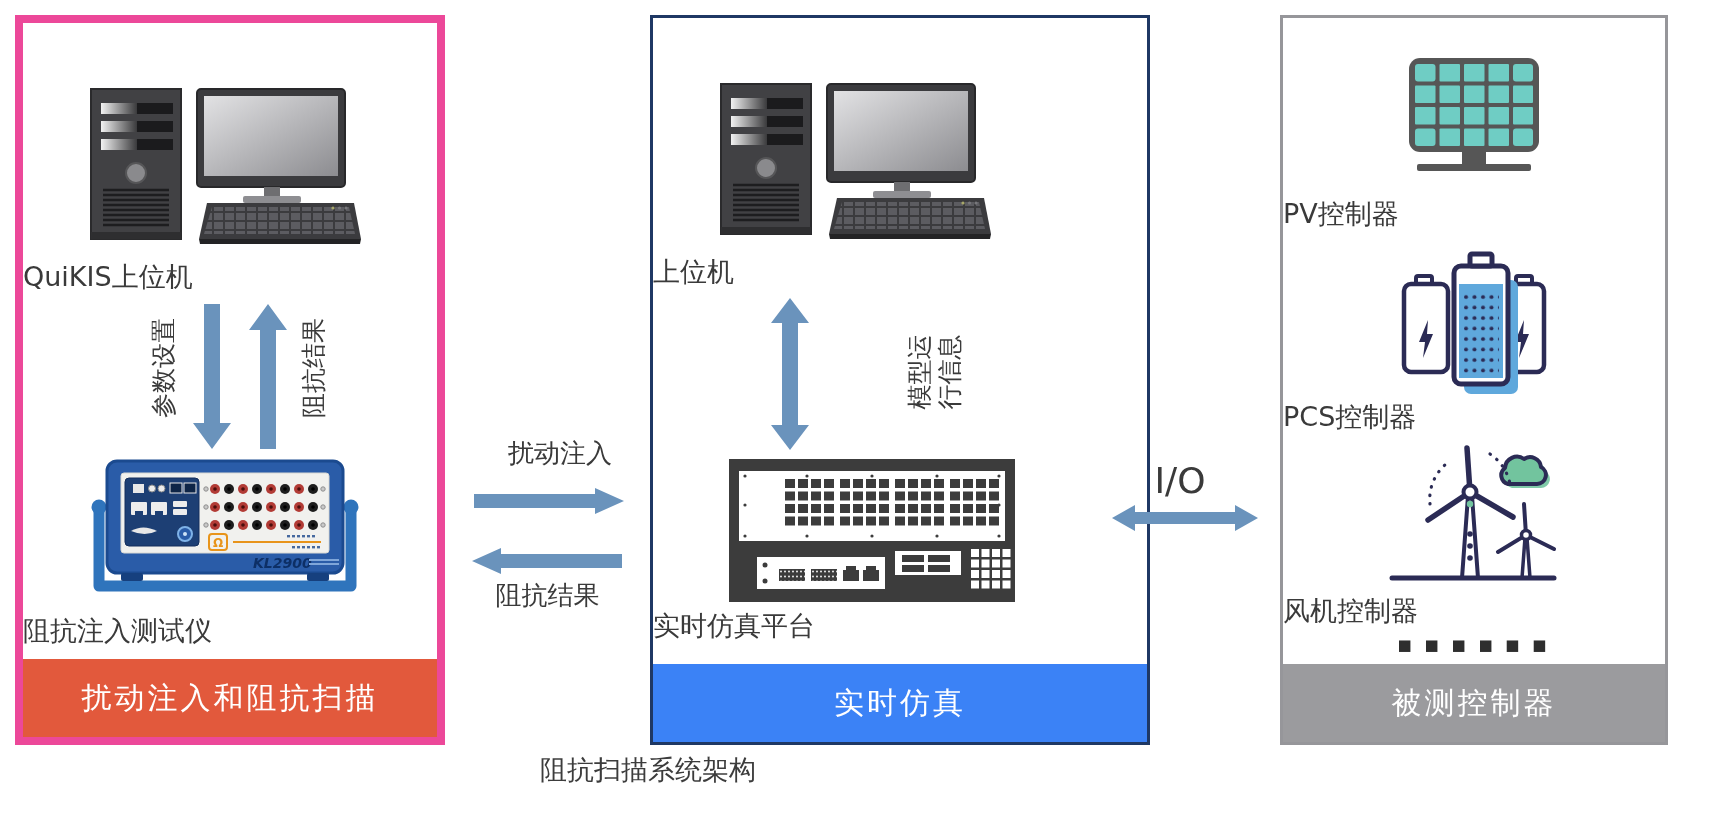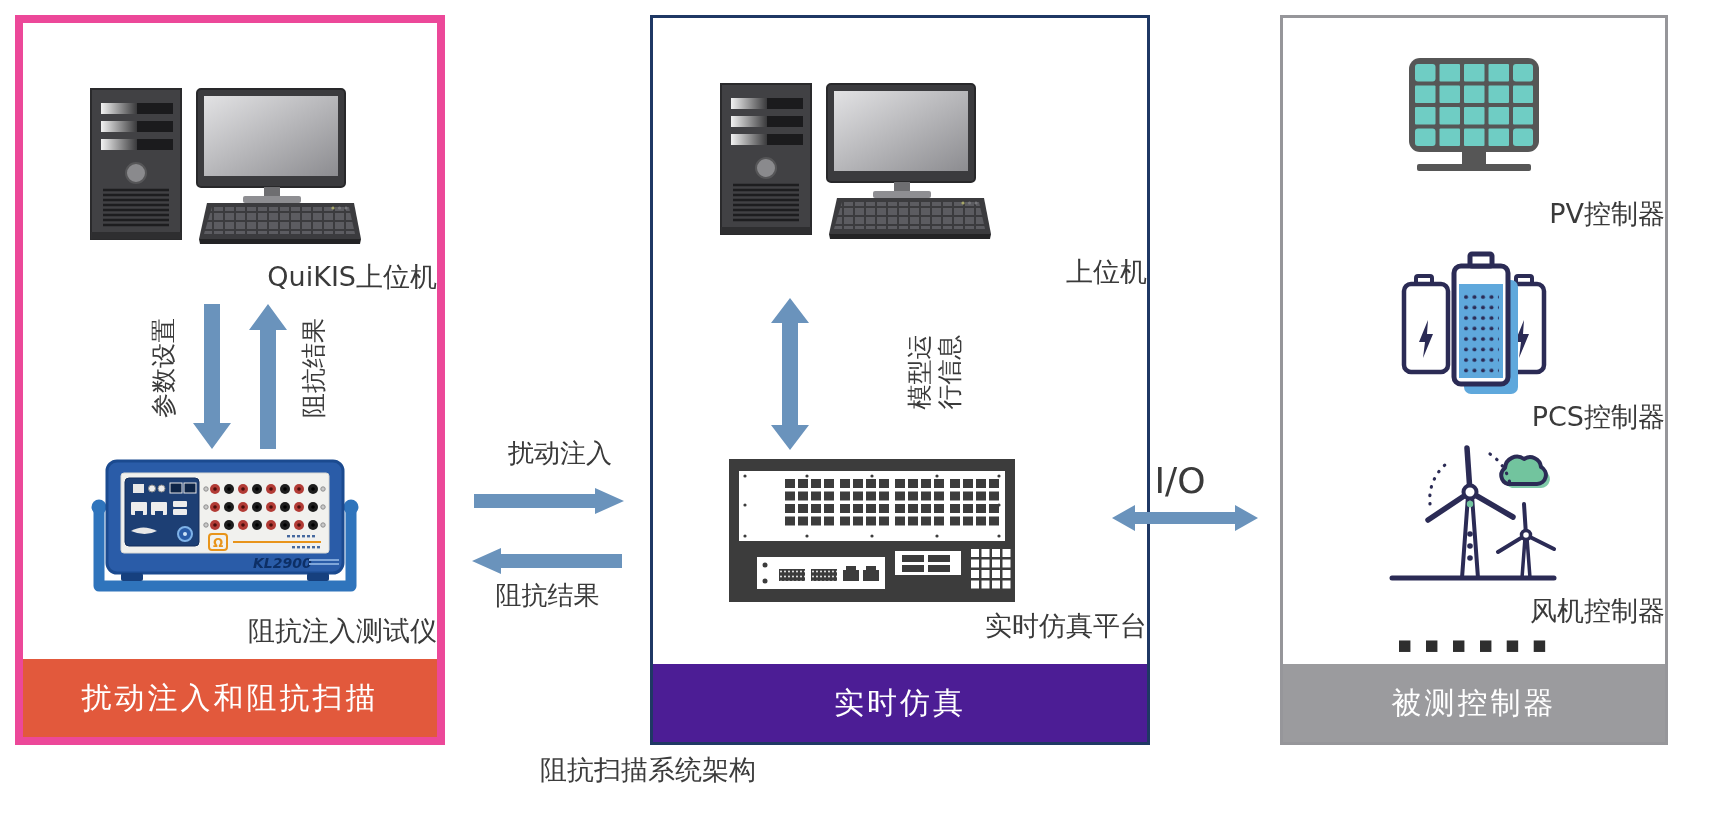--- a/index.html
+++ b/index.html
@@ -7,24 +7,24 @@
   #canvas{position:relative;width:1730px;height:832px;background:#ffffff;overflow:hidden;}
 
   .panel{position:absolute;top:15px;height:730px;background:#ffffff;box-sizing:border-box;}
   .panel-left{left:15px;width:430px;border:8px solid #ec4899;}
   .panel-middle{left:650px;width:500px;border:3px solid #1F3864;}
   .panel-right{left:1280px;width:388px;border:3px solid #96969A;}
 
   .banner{position:absolute;left:0;right:0;bottom:0;height:78px;display:flex;align-items:center;justify-content:center;
           color:#ffffff;font-size:30px;font-weight:normal;letter-spacing:3px;}
   .banner-orange{background:#E2593C;}
-  .banner-navy{background:#4c1d95;text-align:right;}
+  .banner-navy{background:#3b82f6;text-align:right;}
   .banner-gray{background:#9B9B9E;}
 
-  .label{position:absolute;left:0;width:100%;text-align:right;font-size:27px;color:#3A3A3A;line-height:32px;}
+  .label{position:absolute;left:0;width:100%;text-align:left;font-size:27px;color:#3A3A3A;line-height:32px;}
   .vlabel{position:absolute;display:flex;align-items:center;justify-content:center;font-size:25px;color:#3A3A3A;
           white-space:nowrap;transform:rotate(-90deg);}
   .vblock{position:absolute;display:flex;flex-direction:column;align-items:center;justify-content:center;
           font-size:25px;color:#3A3A3A;line-height:30px;transform:rotate(-90deg);}
   .conn-label{position:absolute;text-align:center;font-size:26px;color:#3A3A3A;}
   .caption{position:absolute;left:540px;top:752px;width:500px;text-align:left;font-size:27px;color:#3C3C3C;}
   .dots-row{position:absolute;left:0;width:100%;text-align:center;font-size:15px;letter-spacing:4px;color:#2E2E2E;}
   .abs{position:absolute;}
   svg{display:block;}
   svg text{font-family:"DejaVu Sans","Liberation Sans",sans-serif;}

